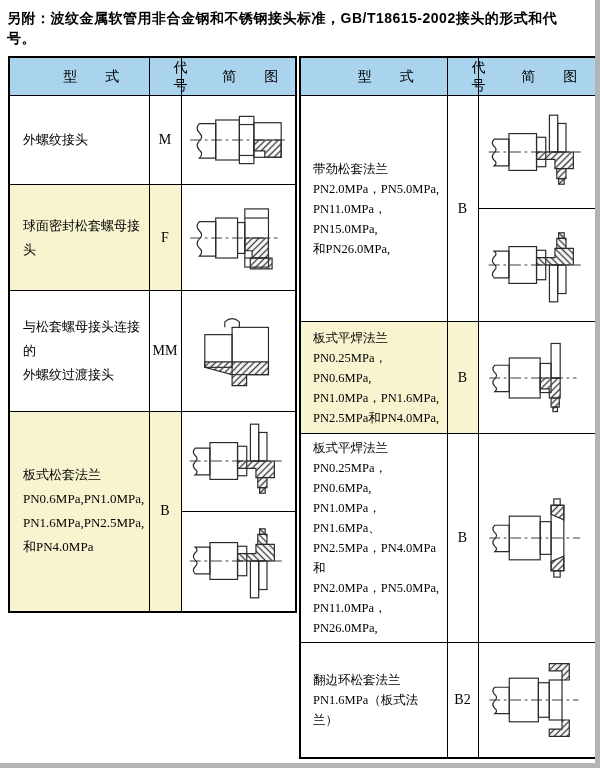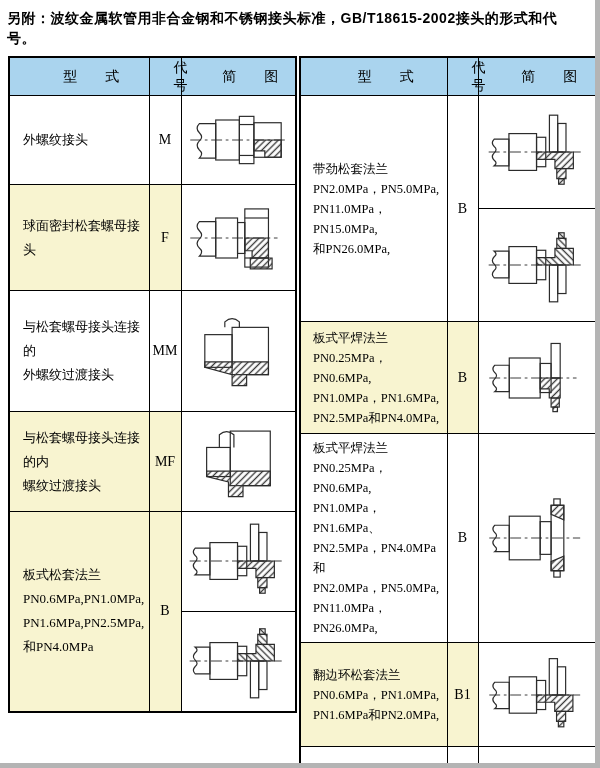--- a/index.html
+++ b/index.html
@@ -114,35 +114,20 @@
             <div class="fill">
               <svg class="fit" viewBox="0 0 113 88">
                 <rect x="20" y="26" width="30" height="36"></rect>
                 <rect x="50" y="18" width="40" height="52"></rect>
                 <path d="M42,18 L42,12 Q50,5 58,12 L58,18"></path>
                 <path class="hh" d="M20,56 L90,56 L90,70 L66,70 L66,82 L50,82 L50,70 L20,62 Z"></path>
               </svg>
             </div>
           </td>
     </tr>
-    <tr style="height:100px">
-      <td class="ty hl">与松套螺母接头连接的内
-螺纹过渡接头</td>
-      <td class="co hl">MF</td>
-      <td class="dg">
-            <div class="fill">
-              <svg class="fit" viewBox="0 0 113 88">
-                <rect x="22" y="28" width="26" height="32"></rect>
-                <rect x="48" y="10" width="44" height="60"></rect>
-                <path d="M36,28 L36,14 Q44,7 52,14 L52,28"></path>
-                <path class="hh" d="M22,54 L92,54 L92,70 L62,70 L62,82 L46,82 L46,66 L22,60 Z"></path>
-              </svg>
-            </div>
-          </td>
-    </tr>
     <tr style="height:200px">
       <td class="ty hl">板式松套法兰
 PN0.6MPa,PN1.0MPa,
 PN1.6MPa,PN2.5MPa,
 和PN4.0MPa</td>
       <td class="co hl">B</td>
       <td class="dg">
         <div class="stack">
           <div class="half">
                 <svg class="fit" viewBox="0 0 113 88">
@@ -267,41 +252,20 @@
                 <rect x="72" y="8" width="14" height="72"></rect>
                 <path class="hh" d="M72,8 L86,8 L86,24 L72,18 Z"></path>
                 <path class="hh" d="M72,70 L86,64 L86,80 L72,80 Z"></path>
                 <rect x="75" y="1" width="7" height="7"></rect>
                 <rect x="75" y="80" width="7" height="7"></rect>
                 <line class="cl" x1="4" y1="44" x2="104" y2="44"></line>
               </svg>
             </div>
           </td>
     </tr>
-    <tr style="height:104px">
-      <td class="ty hl">翻边环松套法兰
-PN0.6MPa，PN1.0MPa,
-PN1.6MPa和PN2.0MPa,</td>
-      <td class="co hl">B1</td>
-      <td class="dg">
-            <div class="fill">
-              <svg class="fit" viewBox="0 0 113 88">
-                <path d="M10,30 q-4,4 0,8 q4,3 0,7 q-4,4 0,8 q4,3 0,6 L26,59 L26,30 Z"></path>
-                <rect x="26" y="24" width="30" height="40"></rect>
-                <rect x="56" y="28" width="10" height="32"></rect>
-                <rect x="70" y="4" width="9" height="40"></rect>
-                <rect x="79" y="13" width="9" height="31"></rect>
-                <path class="hh" d="M56,44 L96,44 L96,62 L76,62 L76,52 L56,52 Z"></path>
-                <rect class="hh" x="78" y="62" width="10" height="11"></rect>
-                <rect class="hh" x="80" y="73" width="6" height="6"></rect>
-                <line class="cl" x1="4" y1="44" x2="104" y2="44"></line>
-              </svg>
-            </div>
-          </td>
-    </tr>
     <tr style="height:115px">
       <td class="ty">翻边环松套法兰
 PN1.6MPa（板式法兰）</td>
       <td class="co">B2</td>
       <td class="dg">
             <div class="fill">
               <svg class="fit" viewBox="0 0 113 88">
                 <path d="M10,30 q-4,4 0,8 q4,3 0,7 q-4,4 0,8 q4,3 0,6 L26,59 L26,30 Z"></path>
                 <rect x="26" y="20" width="32" height="48"></rect>
                 <rect x="58" y="25" width="12" height="38"></rect>

